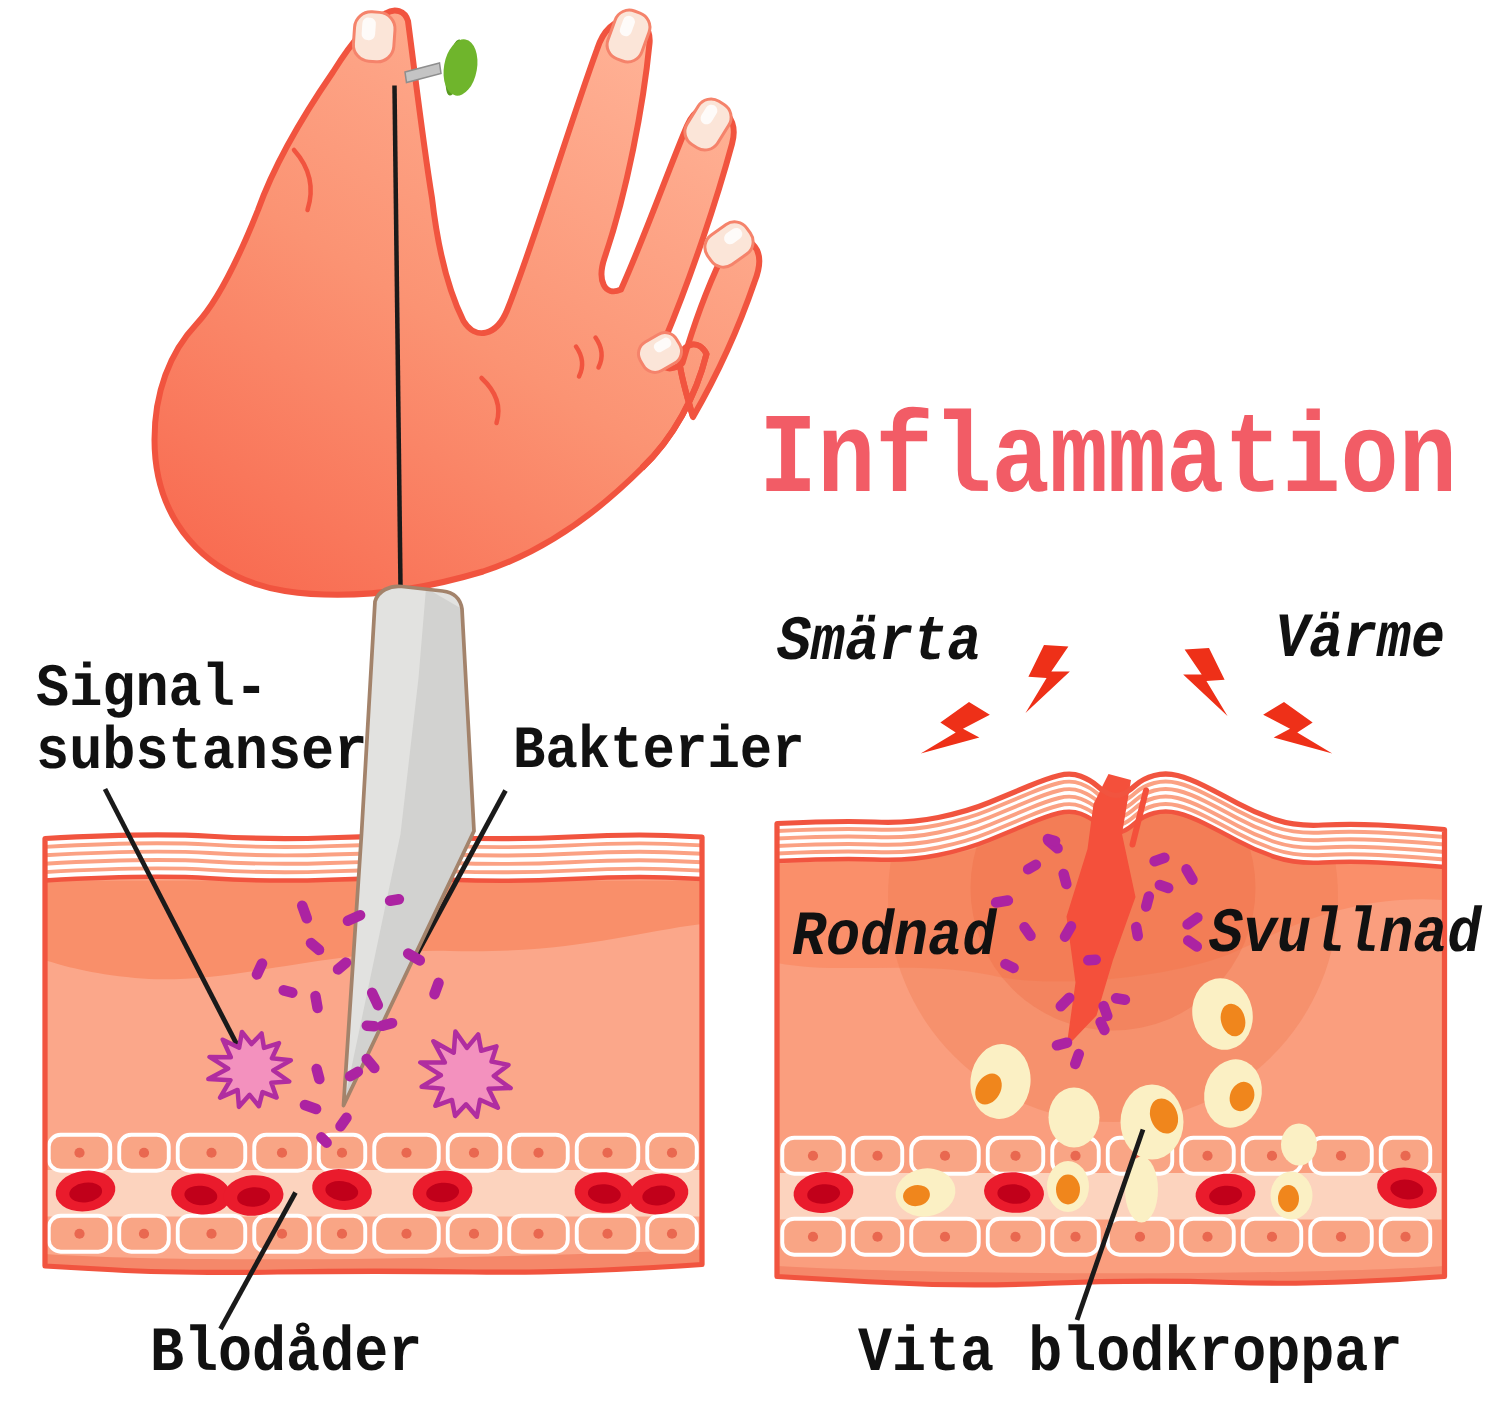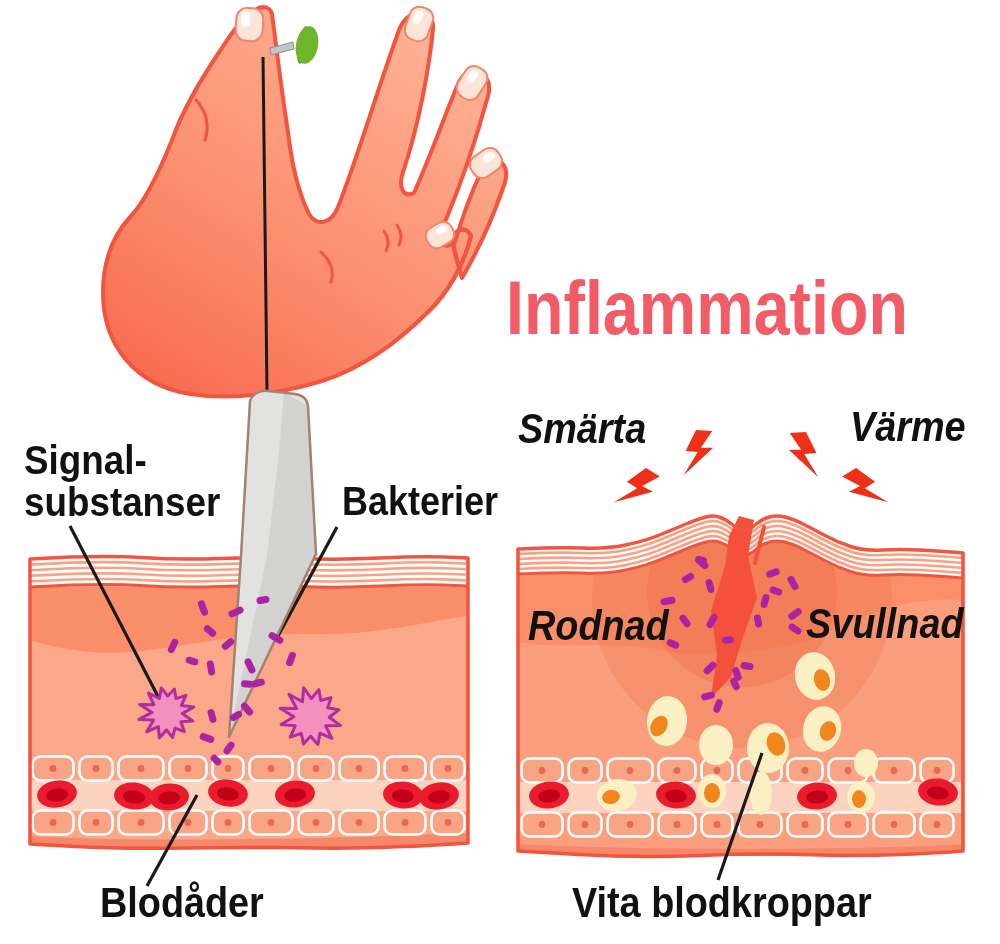--- a/index.html
+++ b/index.html
@@ -1,17 +1,17 @@
 <!DOCTYPE html>
 <html><head>
 <meta charset="utf-8">
 <style>
   html,body{margin:0;padding:0;background:#ffffff;}
   .stage{position:relative;width:1000px;height:944px;background:#ffffff;overflow:hidden;
-         font-family:Liberation Sans, sans-serif;}
+         font-family:Liberation Mono, monospace;}
   .stage svg{position:absolute;left:0;top:0;}
   .lbl{position:absolute;color:#111111;font-weight:bold;white-space:nowrap;
        transform-origin:left top;line-height:1.04;}
   .title{left:506px;top:268px;font-size:76px;color:#F25C66;transform:scaleX(0.85);}
   .signal{left:24px;top:440px;font-size:40px;transform:scaleX(0.92);}
   .bakterier{left:342px;top:481px;font-size:40px;transform:scaleX(0.90);}
   .ital{font-style:italic;}
   .smarta{left:518px;top:407px;font-size:42px;transform:scaleX(0.90);}
   .varme{left:850px;top:405px;font-size:42px;transform:scaleX(0.90);}
   .rodnad{left:528px;top:604px;font-size:42px;transform:scaleX(0.90);}

